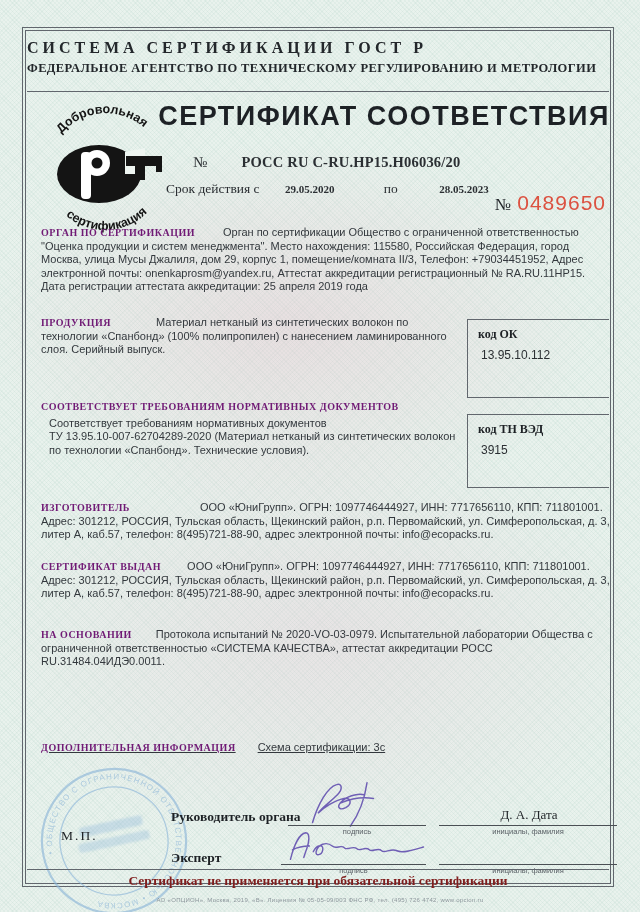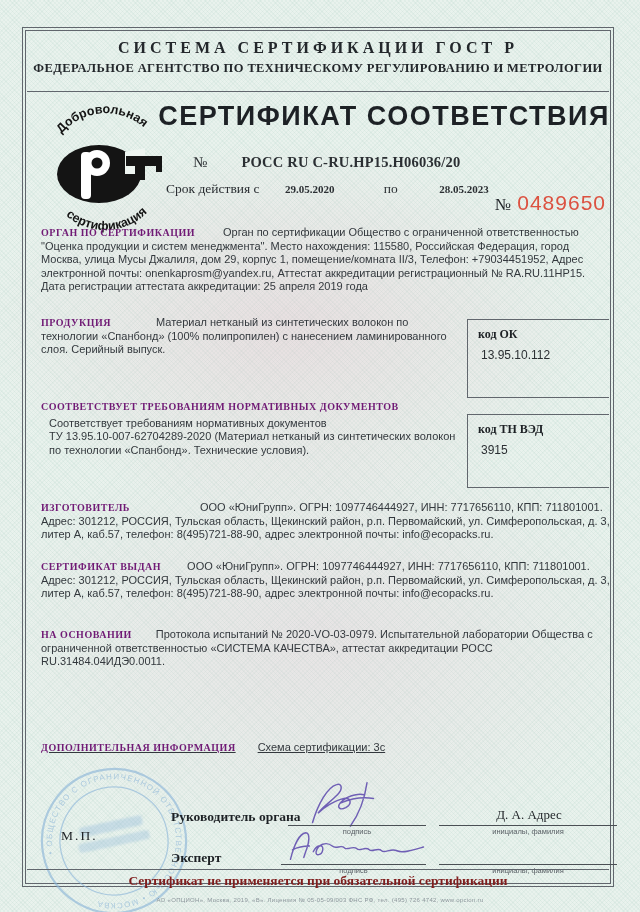--- a/index.html
+++ b/index.html
@@ -16,21 +16,21 @@
       repeating-linear-gradient(-45deg, rgba(150,195,180,.10) 0 1px, transparent 1px 3px);
     overflow:hidden;
   }
   .frame{
     position:absolute; left:22px; top:27px; width:592px; height:860px;
     border:1px solid #61666d;
   }
   .frame::before{
     content:""; position:absolute; inset:2px; border:1px solid #61666d; pointer-events:none;
   }
-  .hdr{ position:absolute; left:4px; right:4px; top:0; height:64px; border-bottom:1px solid #61666d; text-align:center; }
+  .hdr{ position:absolute; left:4px; right:4px; top:0; height:64px; border-bottom:1px solid #61666d; }
   .hdr-1{ margin-top:11px; font-family:"Liberation Serif",serif; font-weight:bold; font-size:16px; letter-spacing:4px; color:#23272b; }
   .hdr-2{ margin-top:4px; font-family:"Liberation Serif",serif; font-weight:bold; font-size:12.5px; letter-spacing:.4px; color:#23272b; }
   .logo{ position:absolute; left:16px; top:72px; width:130px; height:120px; }
   .doc-title{
     position:absolute; left:135px; top:73px; width:452px; text-align:center;
     font-weight:bold; font-size:27px; letter-spacing:1.5px; color:#1d2125;
   }
   .certno-row{ position:absolute; left:170px; top:125px; font-size:15px; }
   .certno-label{ font-family:"Liberation Serif",serif; }
   .certno-value{ font-family:"Liberation Serif",serif; font-weight:bold; font-size:14.5px; margin-left:30px; letter-spacing:.2px; }
@@ -169,21 +169,21 @@
   </svg>
 
   <div class="mp">М.П.</div>
 
   <div class="sig-label" style="top:781px;">Руководитель органа</div>
   <svg class="sig-svg" style="left:272px; top:752px;" width="120" height="48" viewBox="0 0 120 52">
     <path d="M14,46 C20,26 30,8 40,5 C46,3 47,10 41,16 C33,24 24,30 20,36 C26,30 38,22 48,20 C56,19 57,26 50,30 C44,33 40,30 44,25 C50,18 62,14 70,16 M73,3 C71,17 65,36 55,50 M44,25 C56,20 68,18 80,20" fill="none" stroke="#6f5fb5" stroke-width="1.6" stroke-linecap="round"></path>
   </svg>
   <div class="sig-line" style="left:265px; top:797px; width:138px;"></div>
   <div class="sig-caption" style="left:265px; top:799px; width:138px;">подпись</div>
-  <div class="sig-name" style="left:420px; top:779px; width:172px;">Д. А. Адрес</div>
+  <div class="sig-name" style="left:420px; top:779px; width:172px;">Д. А. Дата</div>
   <div class="sig-line" style="left:416px; top:797px; width:178px;"></div>
   <div class="sig-caption" style="left:416px; top:799px; width:178px;">инициалы, фамилия</div>
 
   <div class="sig-label" style="top:822px;">Эксперт</div>
   <svg class="sig-svg" style="left:258px; top:799px;" width="150" height="38" viewBox="0 0 150 40">
     <path d="M6,34 C10,18 16,7 22,6 C27,6 26,16 22,26 L20,32 M8,24 C14,21 20,20 26,20 M30,26 C34,18 41,18 40,24 C39,30 32,31 33,26 C35,18 44,15 50,20 C54,24 59,18 63,22 C66,25 72,19 76,23 C79,26 85,20 89,24 C92,27 98,21 102,25 C105,28 112,22 118,25 C124,28 136,24 146,21" fill="none" stroke="#6f5fb5" stroke-width="1.5" stroke-linecap="round"></path>
   </svg>
   <div class="sig-line" style="left:258px; top:836px; width:145px;"></div>
   <div class="sig-caption" style="left:258px; top:838px; width:145px;">подпись</div>
   <div class="sig-line" style="left:416px; top:836px; width:178px;"></div>

